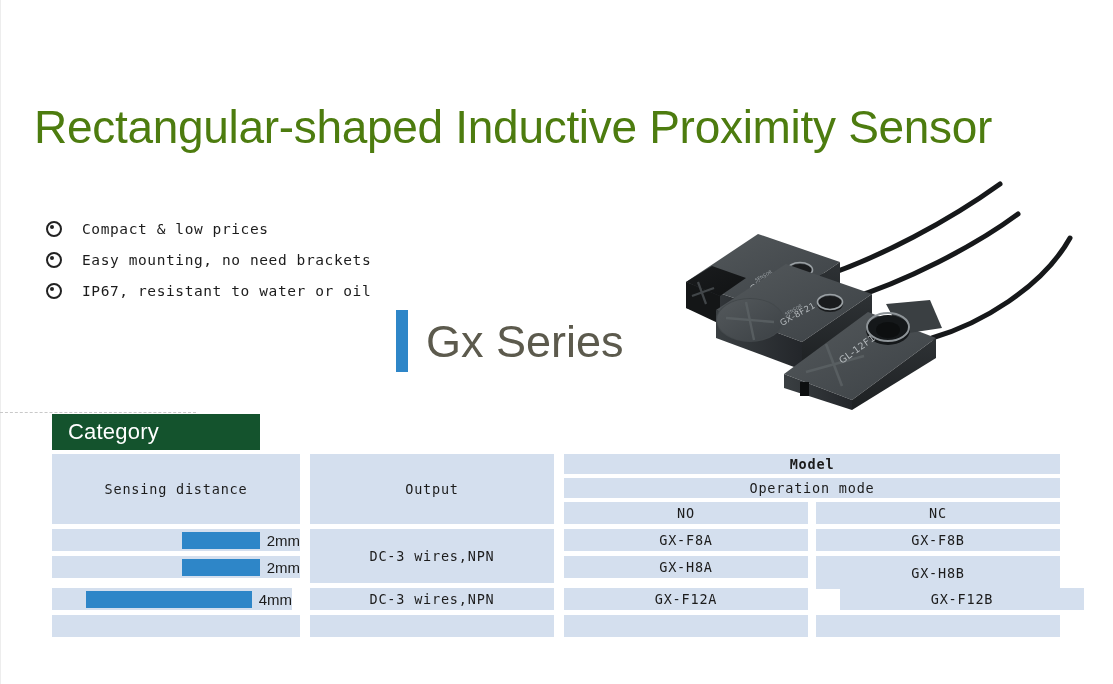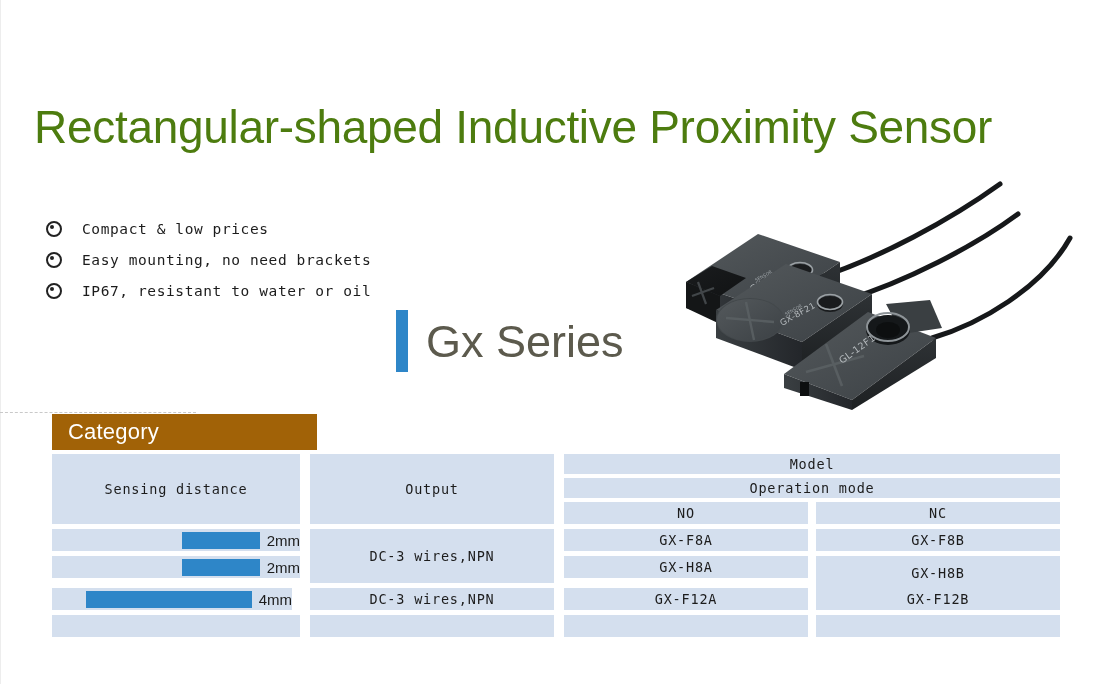--- a/index.html
+++ b/index.html
@@ -117,23 +117,23 @@
   
   .spec-table {
     position: absolute;
     left: 52px;
     top: 414px;
     width: 1008px;
   }
   .cat-banner {
     position: absolute;
     left: 0; top: 0;
-    width: 265px;
+    width: 208px;
     height: 36px;
-    background: #a16207;
+    background: #14532d;
     display: flex;
     align-items: center;
   }
   .cat-banner-label {
     color: #ffffff;
     font-size: 22px;
     padding-left: 16px;
     letter-spacing: 0.2px;
   }
 
@@ -291,21 +291,21 @@
 <div class="spec-table">
 
   <div class="cat-banner">
     <span class="cat-banner-label">Category</span>
   </div>
 
   <div class="cell" style="left:0px; top:40px; width:248px; height:70px;">Sensing distance</div>
 
   <div class="cell" style="left:258px; top:40px; width:244px; height:70px;">Output</div>
 
-  <div class="cell" style="left:512px; top:40px; width:496px; height:20px;">Model</div>
+  <div class="cell" style="left:512px; top:40px; width:496px; height:20px;font-weight:bold;">Model</div>
 
   <div class="cell" style="left:512px; top:64px; width:496px; height:20px;">Operation mode</div>
 
   <div class="cell" style="left:512px; top:88px; width:244px; height:22px;">NO</div>
   <div class="cell" style="left:764px; top:88px; width:244px; height:22px;">NC</div>
 
   <div class="cell bar-cell" style="left:0px; top:115px; width:248px; height:22px;">
     <span class="dist-bar" style="width:78px;"></span>
     <span class="dist-label">2mm</span>
   </div>
@@ -319,20 +319,20 @@
   </div>
   <div class="cell" style="left:512px; top:142px; width:244px; height:22px;">GX-H8A</div>
   <div class="cell" style="left:764px; top:142px; width:244px; height:33px;">GX-H8B</div>
 
   <div class="cell bar-cell" style="left:0px; top:174px; width:240px; height:22px;">
     <span class="dist-bar" style="width:166px;"></span>
     <span class="dist-label">4mm</span>
   </div>
   <div class="cell" style="left:258px; top:174px; width:244px; height:22px;">DC-3 wires,NPN</div>
   <div class="cell" style="left:512px; top:174px; width:244px; height:22px;">GX-F12A</div>
-  <div class="cell" style="left:764px; top:174px; width:244px; height:22px;">GX-F12B</div>
+  <div class="cell" style="left:788px; top:174px; width:244px; height:22px;">GX-F12B</div>
 
   <div class="cell empty" style="left:0px; top:201px; width:248px; height:22px;"></div>
   <div class="cell empty" style="left:258px; top:201px; width:244px; height:22px;"></div>
   <div class="cell empty" style="left:512px; top:201px; width:244px; height:22px;"></div>
   <div class="cell empty" style="left:764px; top:201px; width:244px; height:22px;"></div>
 
 </div>
 
 </body></html>

